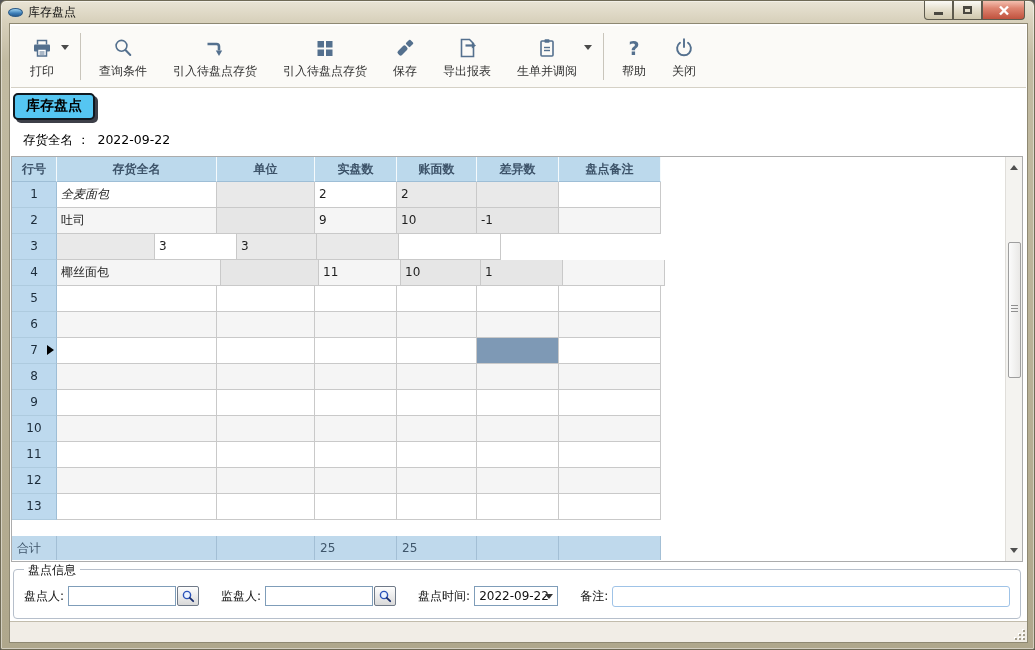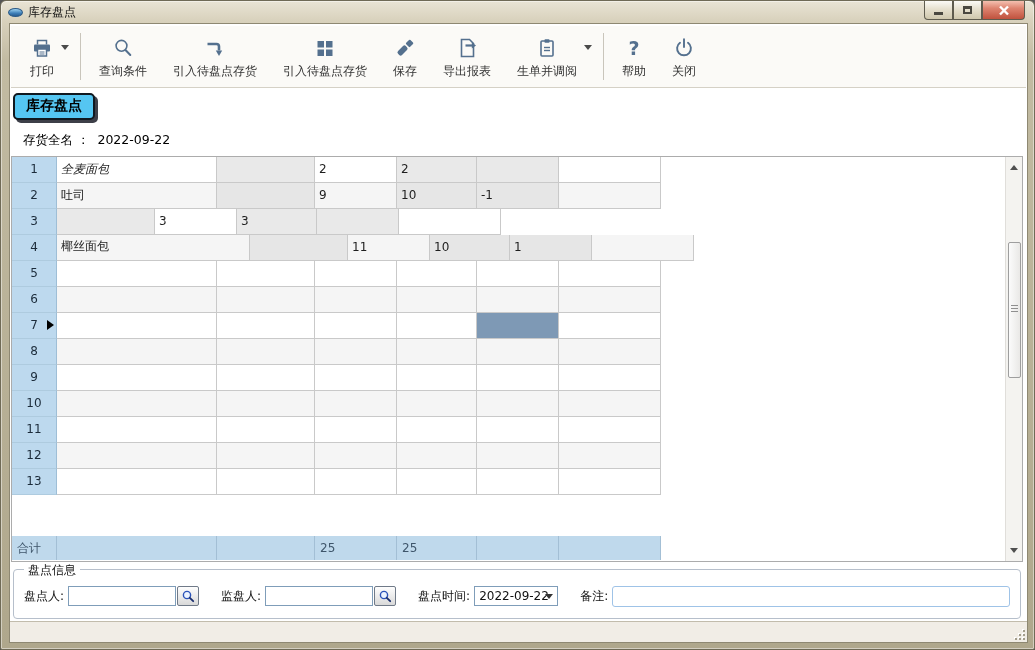--- a/index.html
+++ b/index.html
@@ -330,20 +330,29 @@
     <div class="tab-btn">库存盘点</div>
 
     <div class="deadline">
       <span>存货全名</span>
       <span>：</span>
       <span class="dl-val">2022-09-22</span>
     </div>
 
     <div class="table-panel">
       <div id="grid">
+          <div class="trow thead">
+            <div class="cell " style="width: 45px;">行号</div>
+            <div class="cell " style="width: 160px;">存货全名</div>
+            <div class="cell " style="width: 98px;">单位</div>
+            <div class="cell " style="width: 82px;">实盘数</div>
+            <div class="cell " style="width: 80px;">账面数</div>
+            <div class="cell " style="width: 82px;">差异数</div>
+            <div class="cell " style="width: 102px;">盘点备注</div>
+          </div>
           <div class="trow tdata">
             <div class="cell rowno" style="width: 45px;">1</div>
             <div class="cell " style="width: 160px; font-style: italic;">全麦面包</div>
             <div class="cell ro" style="width: 98px;"></div>
             <div class="cell " style="width: 82px;">2</div>
             <div class="cell ro" style="width: 80px;">2</div>
             <div class="cell ro" style="width: 82px;"></div>
             <div class="cell " style="width: 102px;"></div>
           </div>
           <div class="trow tdata stripe">
@@ -358,21 +367,21 @@
           <div class="trow tdata">
             <div class="cell rowno" style="width: 45px;">3</div>
             <div class="cell ro" style="width: 98px;"></div>
             <div class="cell " style="width: 82px;">3</div>
             <div class="cell ro" style="width: 80px;">3</div>
             <div class="cell ro" style="width: 82px;"></div>
             <div class="cell " style="width: 102px;"></div>
           </div>
           <div class="trow tdata stripe">
             <div class="cell rowno" style="width: 45px;">4</div>
-            <div class="cell " style="width: 193px; font-family: Liberation Mono, monospace;">椰丝面包</div>
+            <div class="cell " style="width: 164px;">椰丝面包</div>
             <div class="cell ro" style="width: 98px;"></div>
             <div class="cell " style="width: 82px;">11</div>
             <div class="cell ro" style="width: 80px;">10</div>
             <div class="cell ro" style="width: 82px;">1</div>
             <div class="cell " style="width: 102px;"></div>
           </div>
           <div class="trow tdata">
             <div class="cell rowno" style="width: 45px;">5</div>
             <div class="cell " style="width: 160px;"></div>
             <div class="cell " style="width: 98px;"></div>

